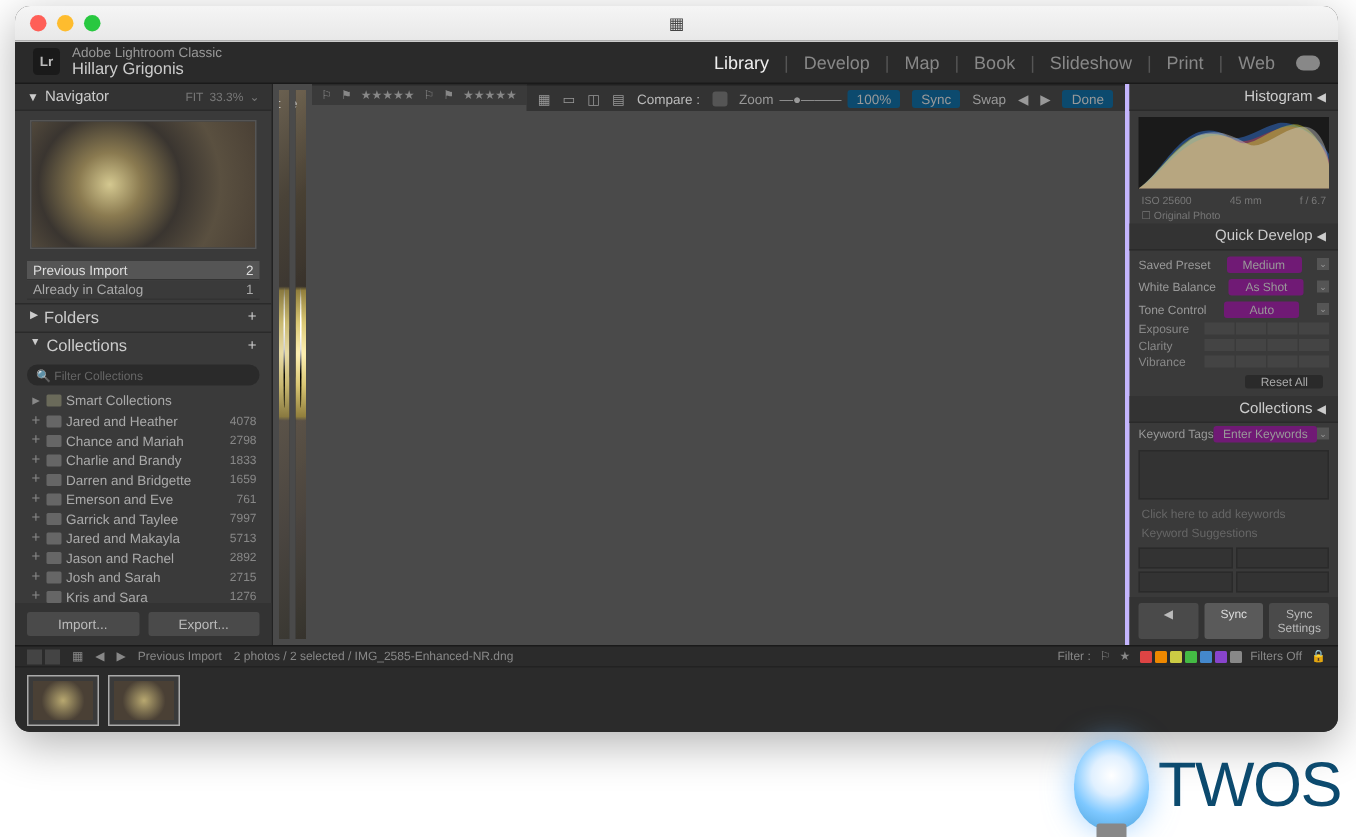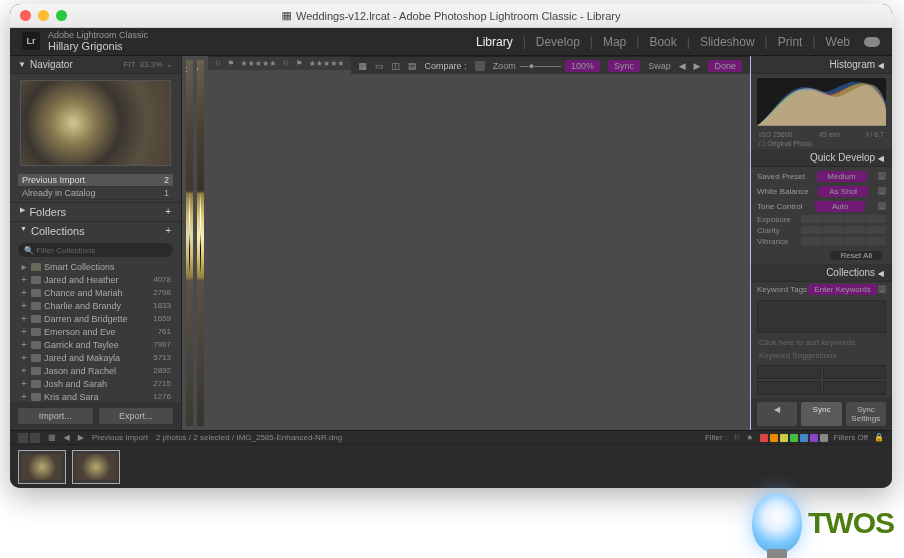--- a/index.html
+++ b/index.html
@@ -1,40 +1,40 @@
 <!DOCTYPE html>
 <html><head>
 <meta charset="utf-8">
 <style>
 *{box-sizing:border-box;margin:0;padding:0;font-family:-apple-system,Helvetica,Arial,sans-serif}
 body{background:#fff;width:904px;height:558px;overflow:hidden}
 .watermark{position:absolute;right:10px;bottom:5px;z-index:100;display:flex;align-items:center;gap:6px}
 .watermark .bulb{width:50px;height:60px;background:radial-gradient(circle at 50% 40%,#fff,#e0f0ff 30%,#7ec8ff 60%,#4a9fd8 100%);border-radius:50% 50% 45% 45%;position:relative;box-shadow:0 0 20px rgba(100,180,255,.6)}
 .watermark .bulb::after{content:"";position:absolute;bottom:-8px;left:30%;width:40%;height:12px;background:#888;border-radius:2px}
-.watermark .txt{font-size:30px;font-weight:700;color:#4d7c0f;letter-spacing:-1px}
+.watermark .txt{font-size:42px;font-weight:400;color:#0c4a6e;letter-spacing:-1px}
 .window{position:absolute;left:10px;top:4px;width:882px;height:484px;background:#3a3a3a;border-radius:10px;box-shadow:0 8px 30px rgba(0,0,0,.3);overflow:hidden;display:flex;flex-direction:column}
 .titlebar{height:24px;background:linear-gradient(#f5f5f5,#e8e8e8);display:flex;align-items:center;padding:0 10px;position:relative;border-bottom:1px solid #ccc}
 .dots{display:flex;gap:7px}
 .dot{width:11px;height:11px;border-radius:50%}
 .dot.r{background:#ff5f57}.dot.y{background:#febc2e}.dot.g{background:#28c840}
 .title{position:absolute;left:50%;transform:translateX(-50%);font-size:11px;color:#444;display:flex;align-items:center;gap:4px}
 .topbar{height:28px;background:#2a2a2a;display:flex;align-items:center;justify-content:space-between;padding:0 12px;border-bottom:1px solid #1a1a1a}
 .brand{display:flex;align-items:center;gap:8px}
 .lrlogo{width:18px;height:18px;background:#1a1a1a;border-radius:3px;display:flex;align-items:center;justify-content:center;font-size:9px;font-weight:700;color:#bbb}
 .brandtxt{color:#999;font-size:9px;line-height:1.1}
 .brandtxt .name{color:#ccc;font-size:11px}
 .modules{display:flex;gap:4px;align-items:center;color:#888;font-size:12px}
 .modules span{padding:0 6px;cursor:pointer}
 .modules span.active{color:#eee;font-weight:400}
 .modules .sep{color:#555;padding:0}
 .cloud{width:16px;height:10px;background:#888;border-radius:6px;margin-left:4px}
 .mainrow{flex:1;display:flex;min-height:0}
 .leftpanel,.rightpanel{background:#3a3a3a;display:flex;flex-direction:column;color:#aaa;font-size:10px}
 .leftpanel{width:172px;border-right:1px solid #222}
-.rightpanel{width:142px;border-left:1px solid #c4b5fd}
+.rightpanel{width:142px;border-left:3px solid #c4b5fd}
 .panel-hdr{background:#333;padding:3px 8px;font-size:10px;display:flex;justify-content:space-between;align-items:center;color:#ccc;border-bottom:1px solid #2a2a2a}
 .panel-hdr .arrow{font-size:8px}
 .nav-hdr{display:flex;align-items:center;gap:4px}
 .nav-hdr .small{color:#777;font-size:8px}
 .thumb{margin:6px 10px;height:86px;background:#222;border:1px solid #555;overflow:hidden;position:relative}
 .thumb-img{width:100%;height:100%;background:radial-gradient(circle at 35% 50%,#d4c890 0%,#8a7a50 20%,#3a3530 45%,#5a5040 70%,#4a4035 100%)}
 .catalog-items{padding:2px 8px}
 .catalog-row{display:flex;justify-content:space-between;padding:1px 4px;font-size:9px;color:#aaa;border-bottom:1px solid #333}
 .catalog-row.hl{background:#555;color:#ddd}
 .sect{padding:3px 10px;font-size:11px;color:#ccc;display:flex;gap:4px;border-top:1px solid #2a2a2a}
@@ -55,21 +55,21 @@
 .cateye{width:100%;height:100%;position:relative;background:radial-gradient(ellipse 180px 140px at 50% 48%,#e8dca8 0%,#c8b870 15%,#8a7a40 30%,transparent 32%),radial-gradient(circle at 50% 48%,#000 0%,#000 8%,transparent 9%),linear-gradient(135deg,#6a6050 0%,#4a4338 20%,#3a3530 40%,#5a5248 60%,#4a4540 80%,#3a3832 100%)}
 .cateye::before{content:"";position:absolute;left:42%;top:36%;width:16%;height:22%;background:radial-gradient(circle at 30% 30%,#fff 0%,#ccc 30%,#000 60%);border-radius:50%}
 .cateye.noisy{filter:contrast(1.1) brightness(1.05)}
 .striprow{height:14px;background:#3a3a3a;display:flex;align-items:center;padding:0 6px;gap:6px;font-size:8px;color:#888;border-top:1px solid #2a2a2a}
 .striprow.bottom{justify-content:space-between}
 .striprow .tool{display:flex;gap:6px;align-items:center}
 .ctl{height:18px;background:#333;display:flex;align-items:center;padding:0 8px;gap:8px;font-size:9px;color:#999;border-top:1px solid #222}
 .ctl .lbl{color:#bbb}
 .ctl .lock{width:10px;height:10px;background:#555;border-radius:2px}
 .ctl .zoom{display:flex;gap:4px;align-items:center}
-.ctl .box{background:#701a75;padding:1px 6px;border-radius:2px}
+.ctl .box{background:#0c4a6e;padding:1px 6px;border-radius:2px}
 .hist{height:58px;margin:4px 6px;background:#1a1a1a;position:relative;overflow:hidden}
 .hist svg{width:100%;height:100%}
 .histmeta{font-size:7px;color:#777;padding:1px 8px;display:flex;justify-content:space-between}
 .qd{padding:2px 6px}
 .qd-row{display:flex;align-items:center;justify-content:space-between;padding:2px 0;font-size:8px;color:#999}
 .qd-row .val{background:#701a75;padding:1px 6px;border-radius:2px;font-size:8px;min-width:50px;text-align:center}
 .qd-row .ar{width:8px;height:8px;background:#555;font-size:6px;display:flex;align-items:center;justify-content:center}
 .slider-row{display:flex;gap:4px;padding:1px 0;font-size:8px;color:#888}
 .slider-row .sl{flex:1;display:flex;gap:1px}
 .slider-row .sl span{flex:1;height:8px;background:#444}
@@ -100,21 +100,20 @@
 <div class="window">
 
   <div class="titlebar">
     <div class="dots">
       <div class="dot r"></div>
       <div class="dot y"></div>
       <div class="dot g"></div>
     </div>
     <div class="title">
       <span>▦</span>
-      <span>Weddings-v12.lrcat - Adobe Photoshop Lightroom Classic - Library</span>
     </div>
   </div>
 
   <div class="topbar">
     <div class="brand">
       <div class="lrlogo">Lr</div>
       <div class="brandtxt">
         <div>Adobe Lightroom Classic</div>
         <div class="name">Hillary Grigonis</div>
       </div>

